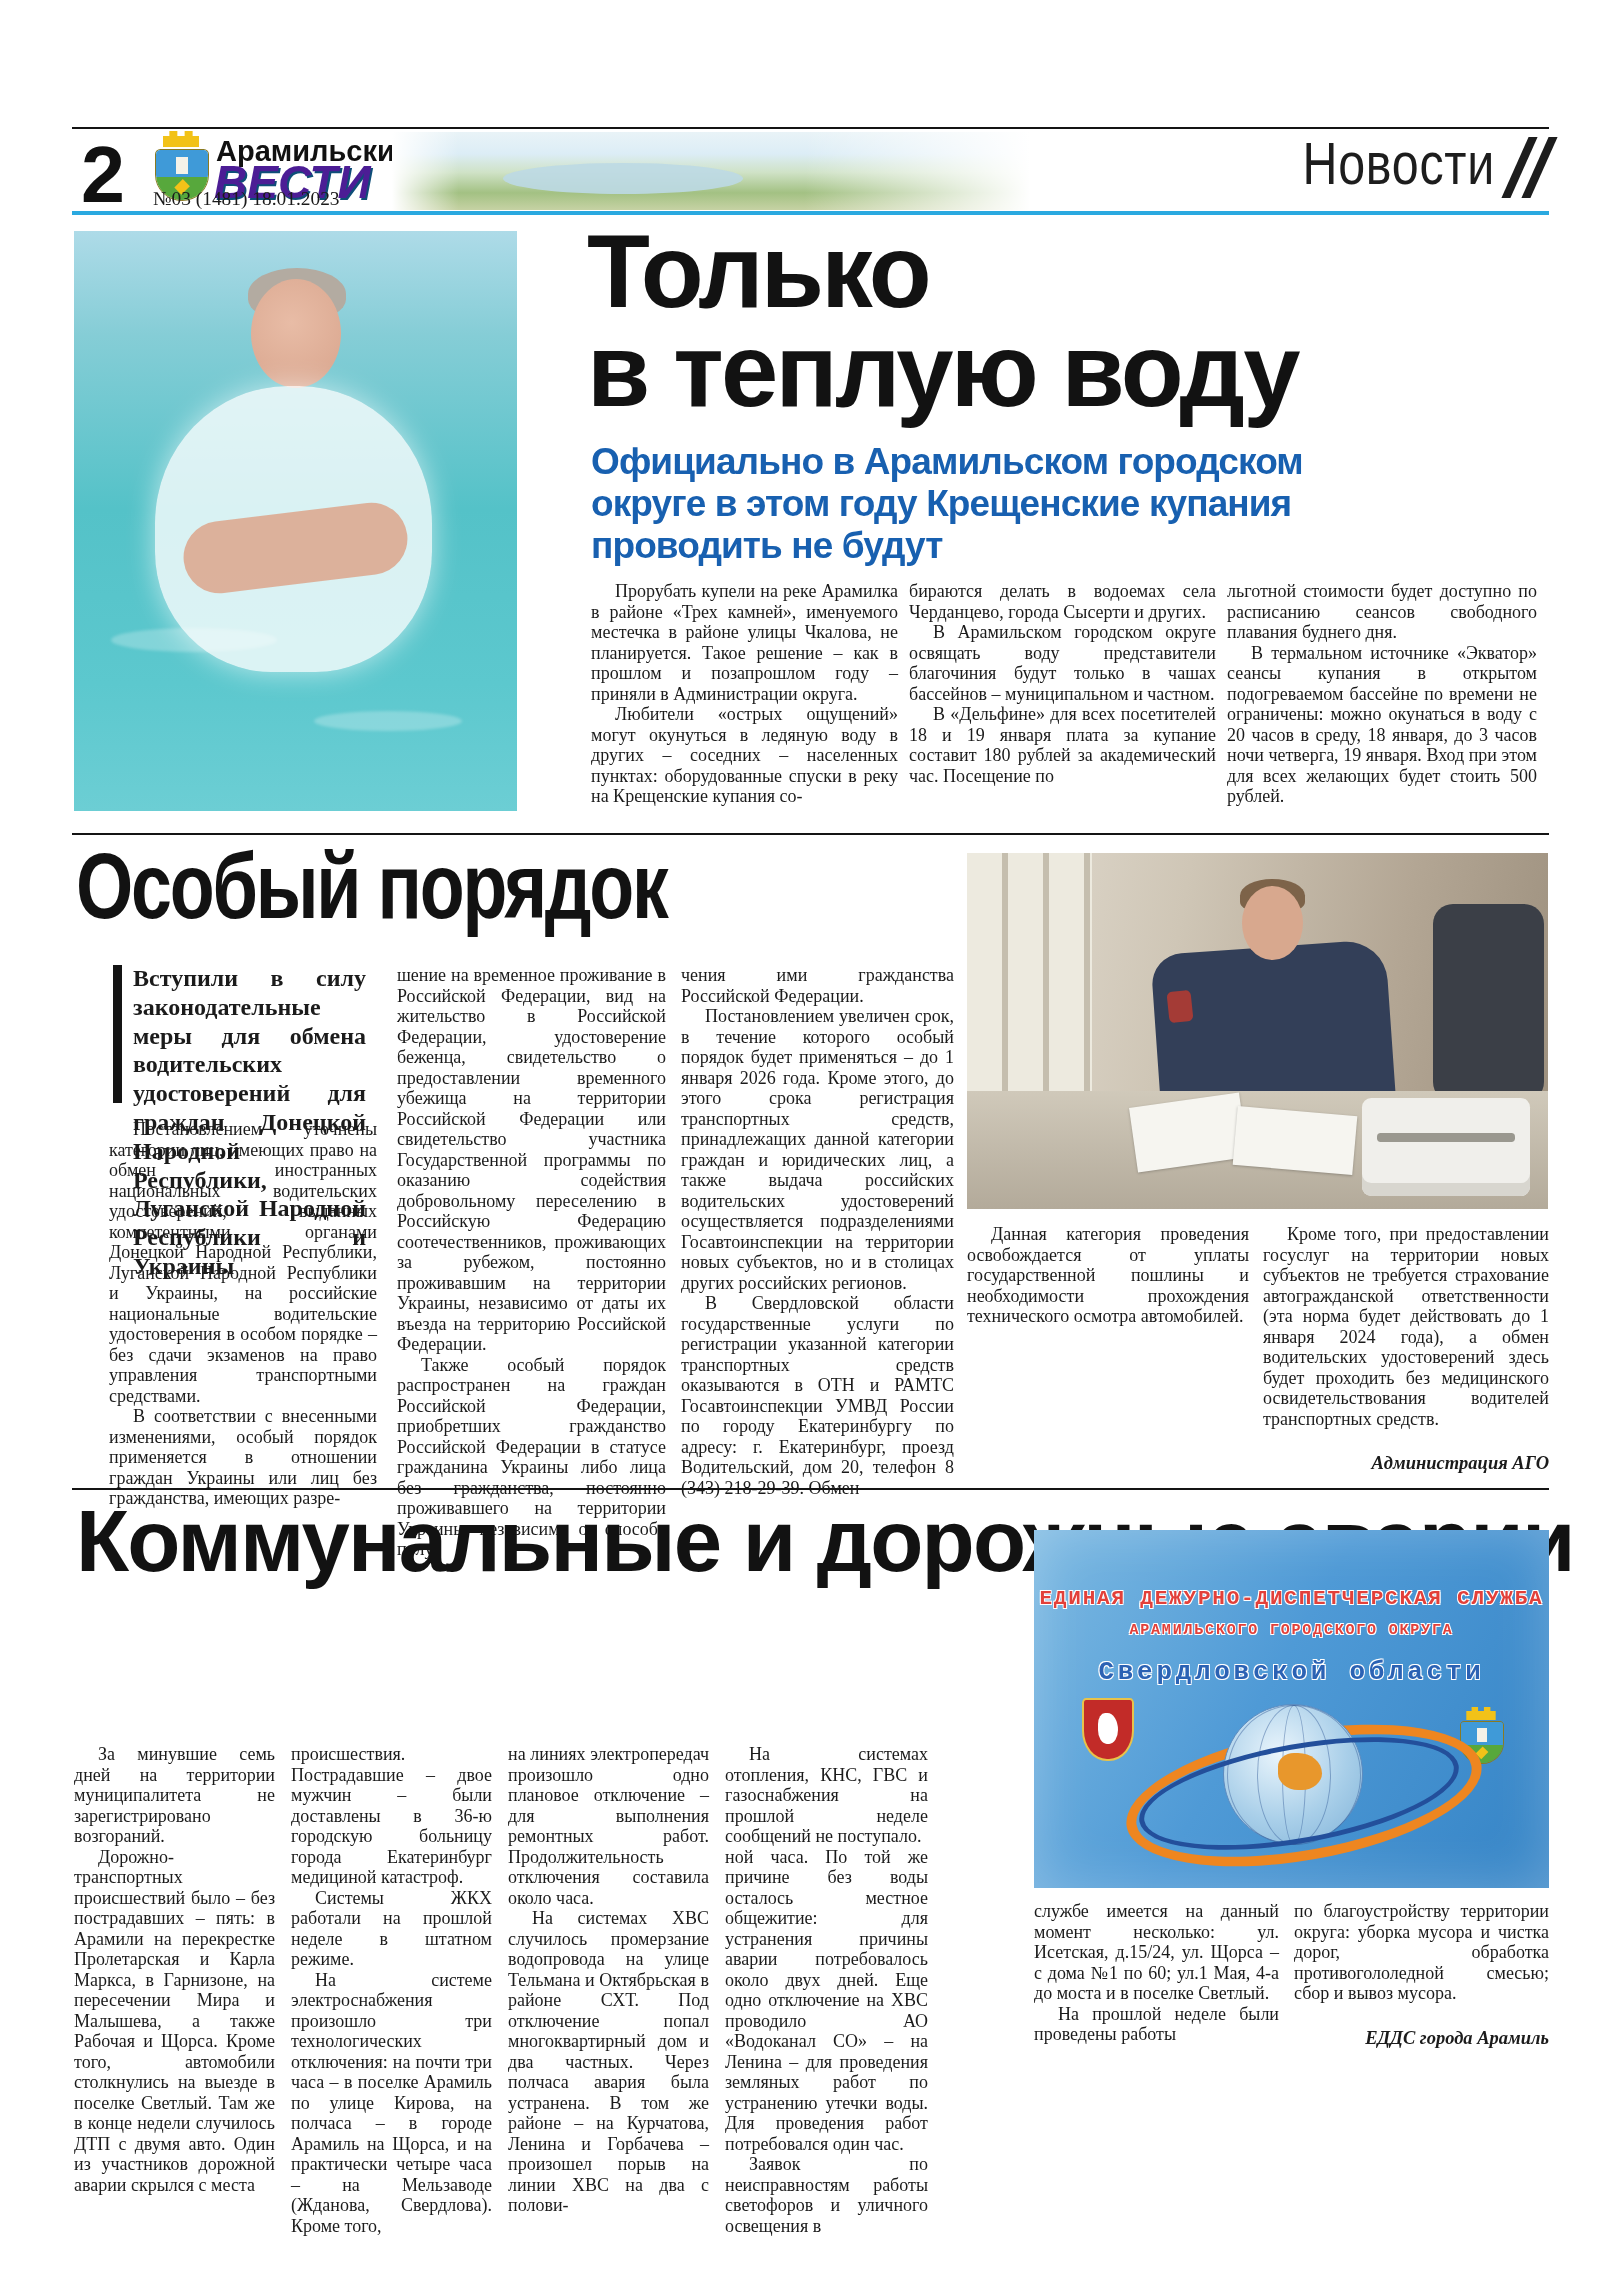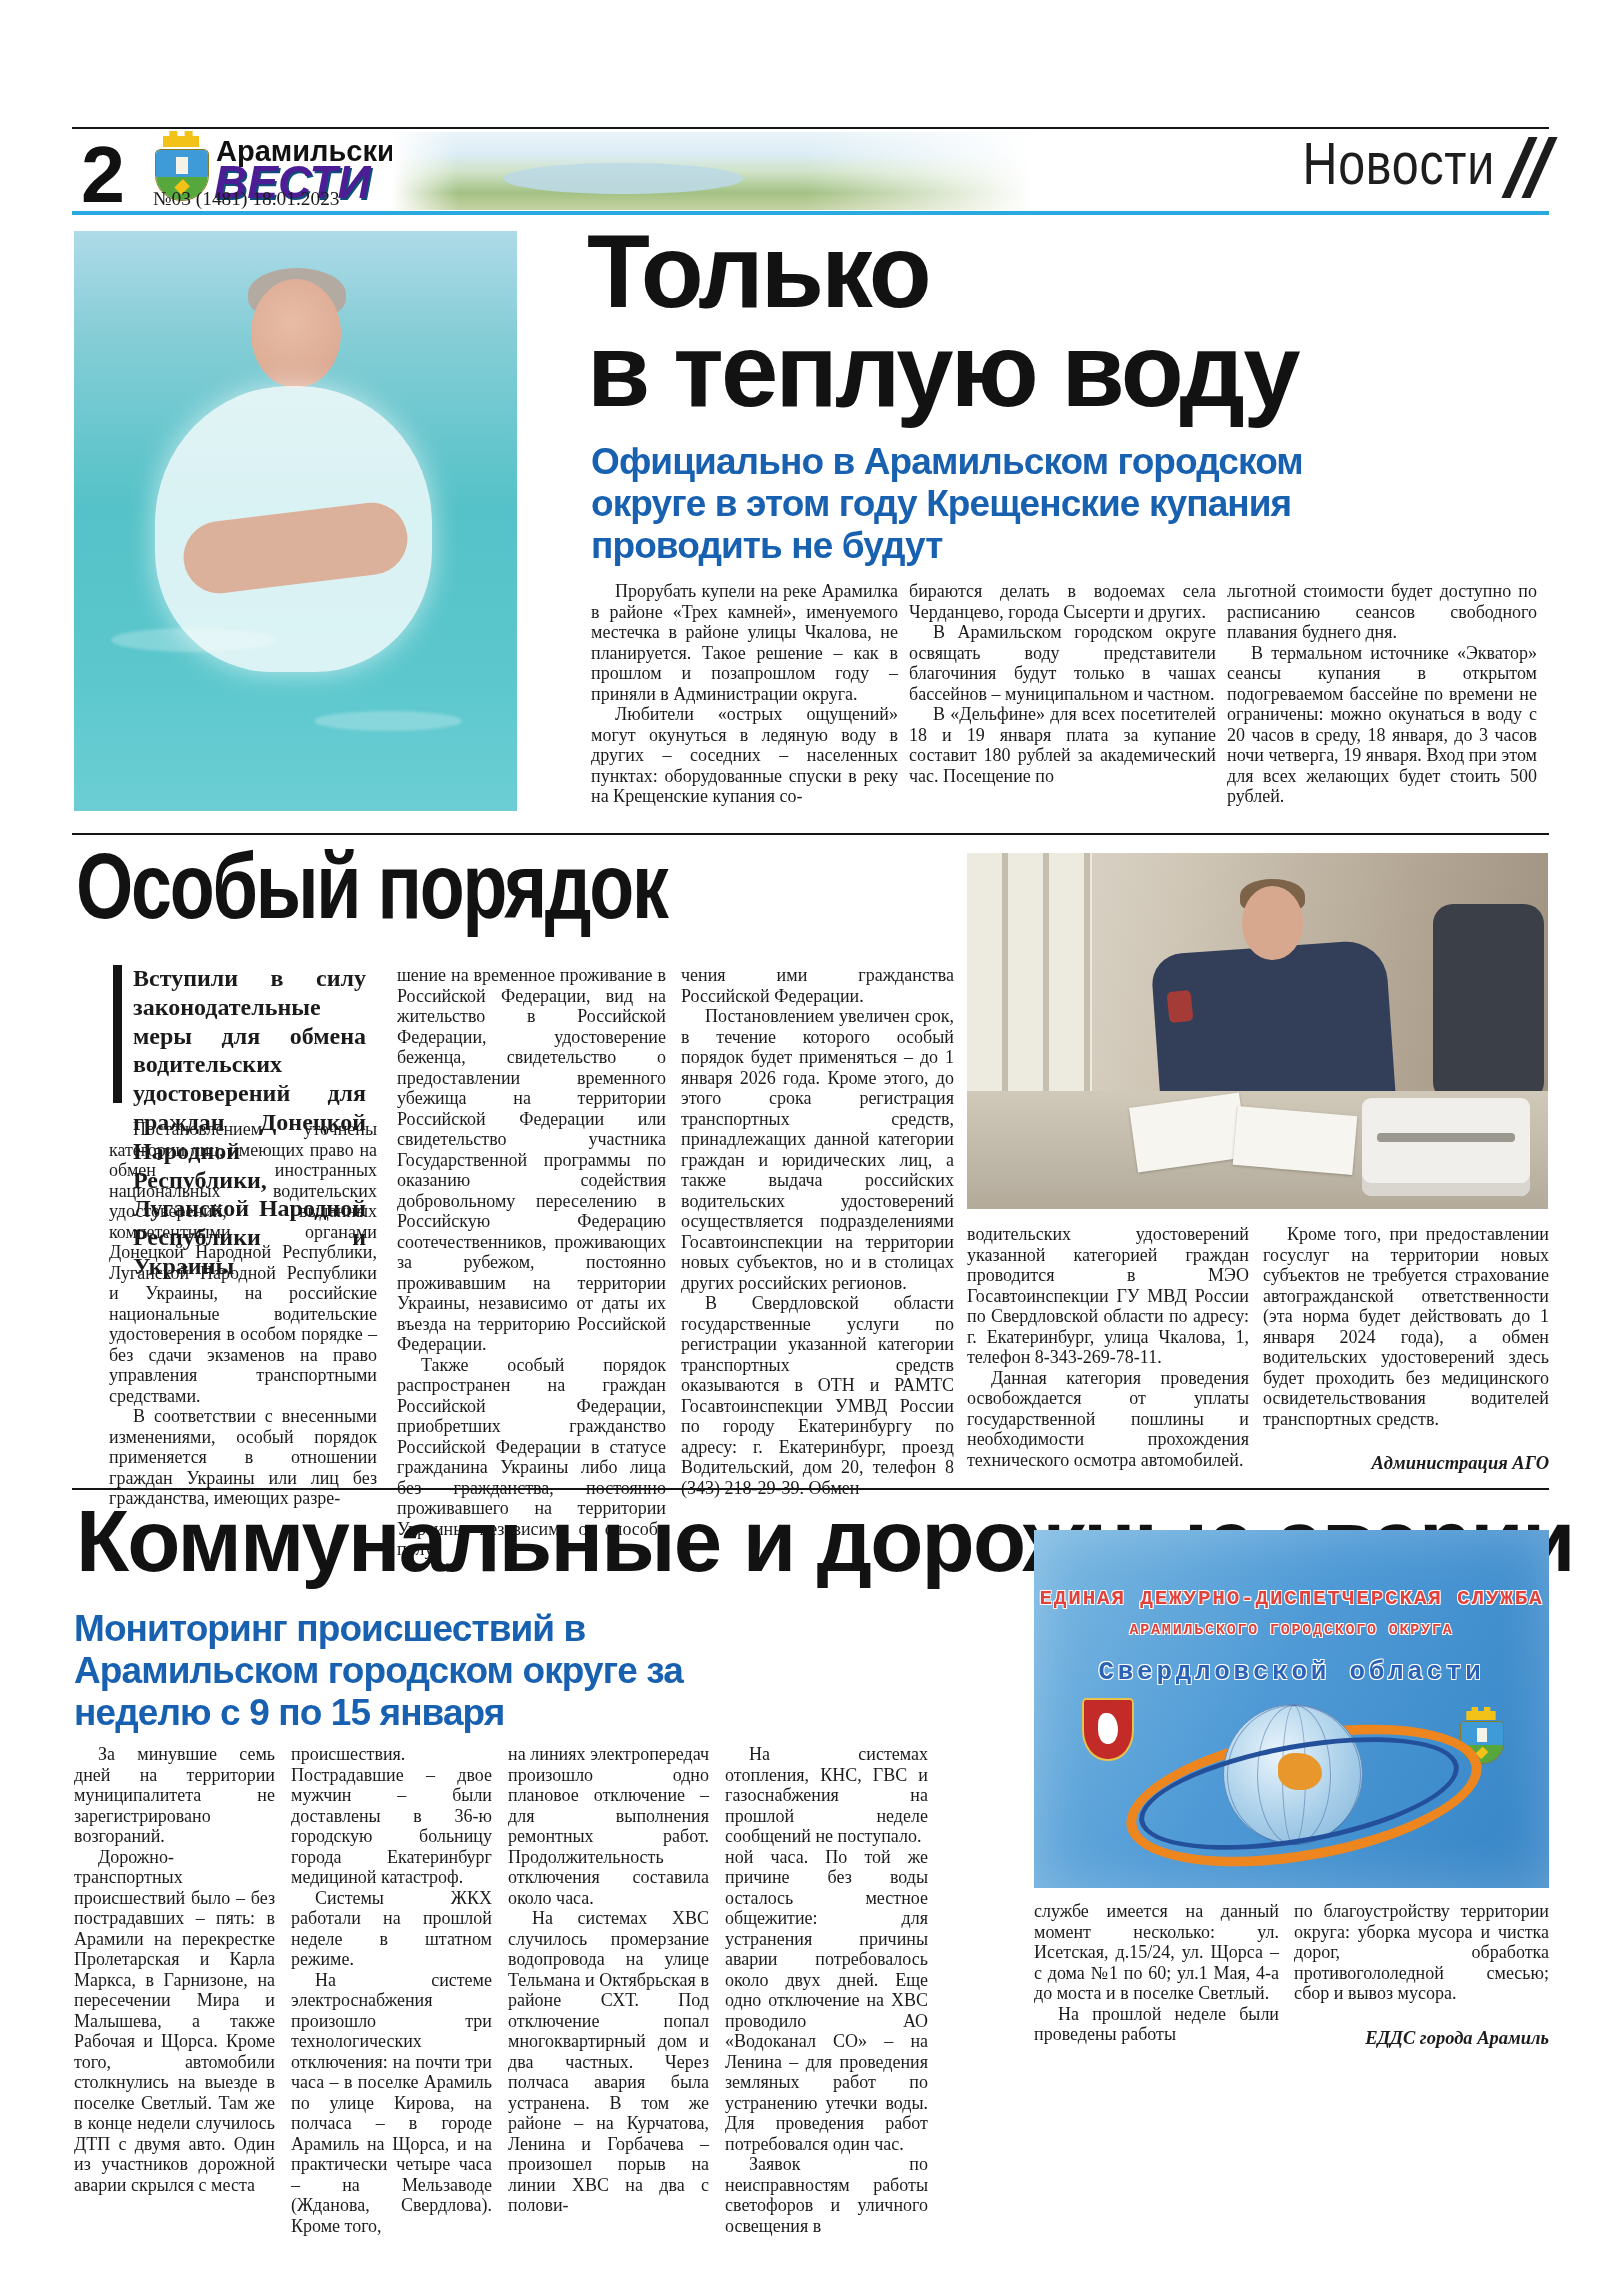--- a/index.html
+++ b/index.html
@@ -181,35 +181,33 @@
   <div class="col" style="left:397px;top:965px;width:269px;">
       <p class="para flush">шение на временное проживание в Российской Федерации, вид на жительство в Российской Федерации, удостоверение беженца, свидетельство о предоставлении временного убежища на территории Российской Федерации или свидетельство участника Государственной программы по оказанию содействия добровольному переселению в Российскую Федерацию соотечественников, проживающих за рубежом, постоянно проживавшим на территории Украины, независимо от даты их въезда на территорию Российской Федерации.</p>
       <p class="para">Также особый порядок распространен на граждан Российской Федерации, приобретших гражданство Российской Федерации в статусе гражданина Украины либо лица без гражданства, постоянно проживавшего на территории Украины, независимо от способа полу-</p>
     </div>
   <div class="col" style="left:681px;top:965px;width:273px;">
       <p class="para flush">чения ими гражданства Российской Федерации.</p>
       <p class="para">Постановлением увеличен срок, в течение которого особый порядок будет применяться – до 1 января 2026 года. Кроме этого, до этого срока регистрация транспортных средств, принадлежащих данной категории граждан и юридических лиц, а также выдача российских водительских удостоверений осуществляется подразделениями Госавтоинспекции на территории новых субъектов, но и в столицах других российских регионов.</p>
       <p class="para">В Свердловской области государственные услуги по регистрации указанной категории транспортных средств оказываются в ОТН и РАМТС Госавтоинспекции УМВД России по городу Екатеринбургу по адресу: г. Екатеринбург, проезд Водительский, дом 20, телефон 8 (343) 218-29-39. Обмен</p>
     </div>
   <div class="col" style="left:967px;top:1224px;width:282px;">
-      <p class="para flush">водительских удостоверений указанной категорией граждан проводится в МЭО Госавтоинспекции ГУ МВД России по Свердловской области по адресу: г. Екатеринбург, улица Чкалова, 1, телефон 8-343-269-78-11.</p>
       <p class="para">Данная категория проведения освобождается от уплаты государственной пошлины и необходимости прохождения технического осмотра автомобилей.</p>
     </div>
   <div class="col" style="left:1263px;top:1224px;width:286px;">
     <div>
         <p class="para">Кроме того, при предоставлении госуслуг на территории новых субъектов не требуется страхование автогражданской ответственности (эта норма будет действовать до 1 января 2024 года), а обмен водительских удостоверений здесь будет проходить без медицинского освидетельствования водителей транспортных средств.</p>
       </div>
     <div class="signature">Администрация АГО</div>
   </div>
 
   <div class="rule" style="left:72px;top:1488px;width:1477px;"></div>
 
   <div class="abs headline" style="left:76px;top:1499px;font-size:87px;letter-spacing:-1.8px;">Коммунальные и дорожные аварии</div>
 
-  <div class="abs subhead" style="left:74px;top:1608px;width:646px;font-size:37px;">Мониторинг происшествий в Арамильском городском округе за неделю с 9 по 15 января</div>
 
   <div class="abs poster" style="left:1034px;top:1530px;width:515px;height:358px;">
     <div class="poster-line poster-red" style="top:57px;font-size:21px;">ЕДИНАЯ ДЕЖУРНО-ДИСПЕТЧЕРСКАЯ СЛУЖБА</div>
     <div class="poster-line poster-red" style="top:92px;font-size:15px;">АРАМИЛЬСКОГО ГОРОДСКОГО ОКРУГА</div>
     <div class="poster-line poster-blue" style="top:127px;font-size:26px;">Свердловской области</div>
     <div class="emblem-red">
       <div class="lion"></div>
     </div>
     <div class="arms" style="left:426px;top:177px;width:42px;height:55px;">
       <div class="crown"></div>

